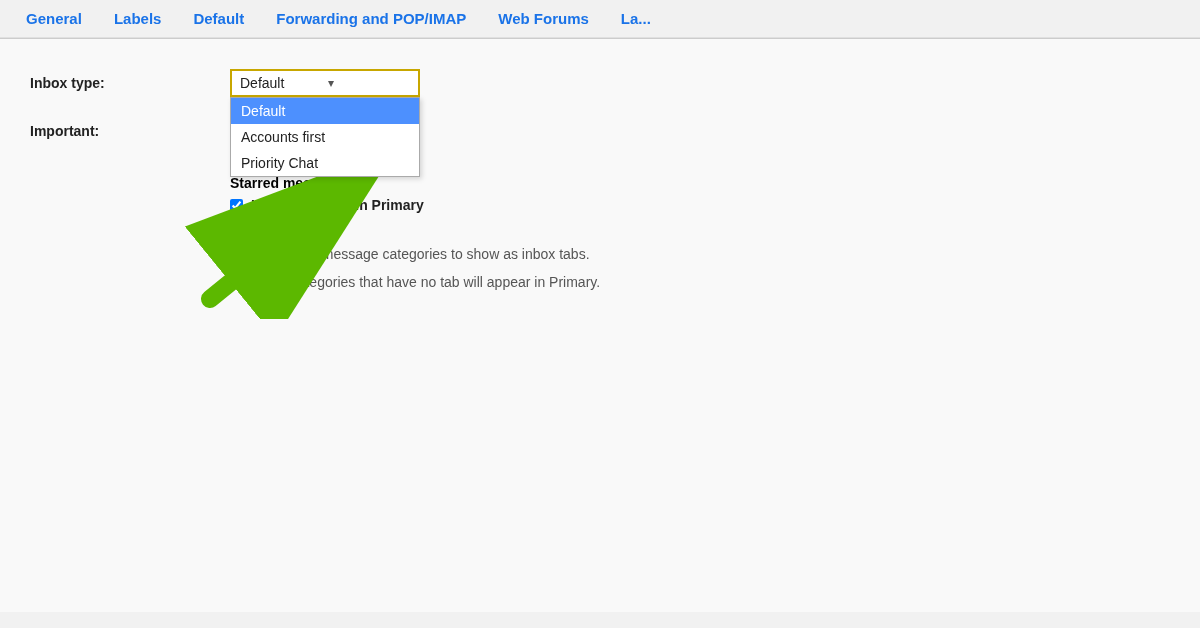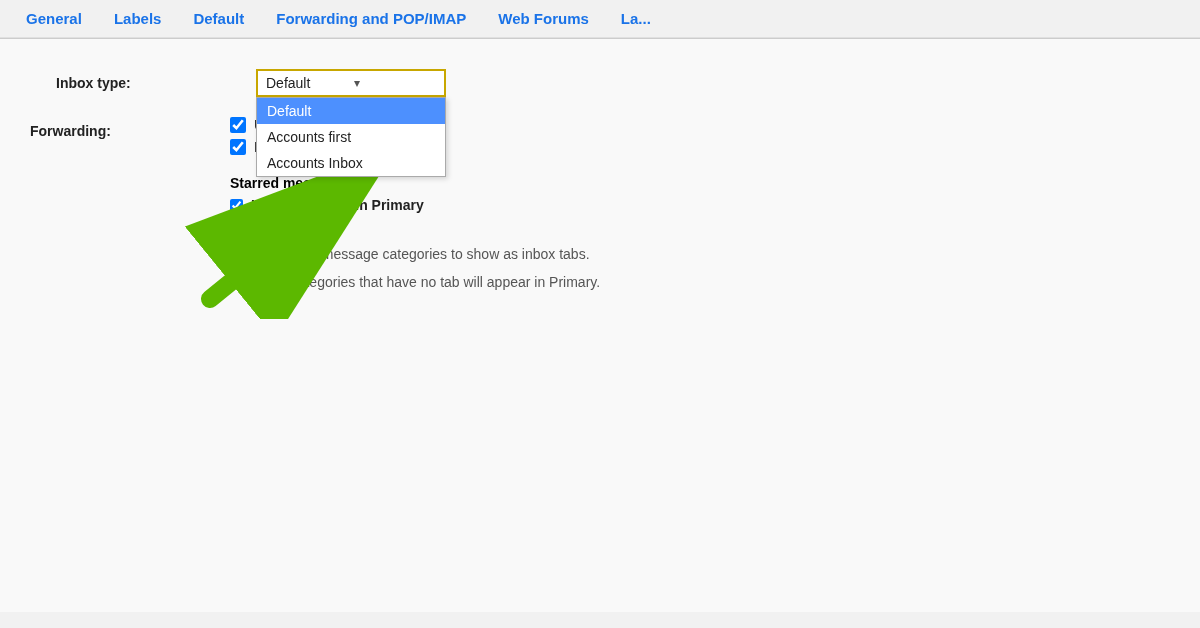--- a/index.html
+++ b/index.html
@@ -46,21 +46,20 @@
       padding: 30px 0 30px 30px;
       position: relative;
       height: calc(628px - 55px);
     }
 
     
     .settings-row {
       display: flex;
       align-items: flex-start;
       margin-bottom: 20px;
-      margin-left: 26px;
     }
     .settings-label {
       font-weight: bold;
       font-size: 14px;
       color: #222;
       width: 200px;
       padding-top: 6px;
       flex-shrink: 0;
     }
     .settings-control {
@@ -220,27 +219,27 @@
 
       <div class="dropdown-trigger">
         <span>Default</span>
         <span class="dropdown-arrow">▾</span>
       </div>
 
       <div class="dropdown-menu">
 
       <div class="dropdown-option selected">Default</div>
           <div class="dropdown-option">Accounts first</div>
-          <div class="dropdown-option">Accounts Inbox</div>
+          <div class="dropdown-option">Priority Chat</div>
         </div>
     </div>
   </div>
 
   <div class="categories-row">
-    <div class="settings-label">Forwarding:</div>
+    <div class="settings-label">Important:</div>
     <div class="categories-content">
 
     <div class="checkbox-row">
           <input type="checkbox" id="cat-updates" checked="" style="">
           <label class="checkbox-label" for="cat-updates">Updates</label>
         </div>
         <div class="checkbox-row">
           <input type="checkbox" id="cat-forums" checked="" style="">
           <label class="checkbox-label" for="cat-forums">Forums</label>
         </div>

